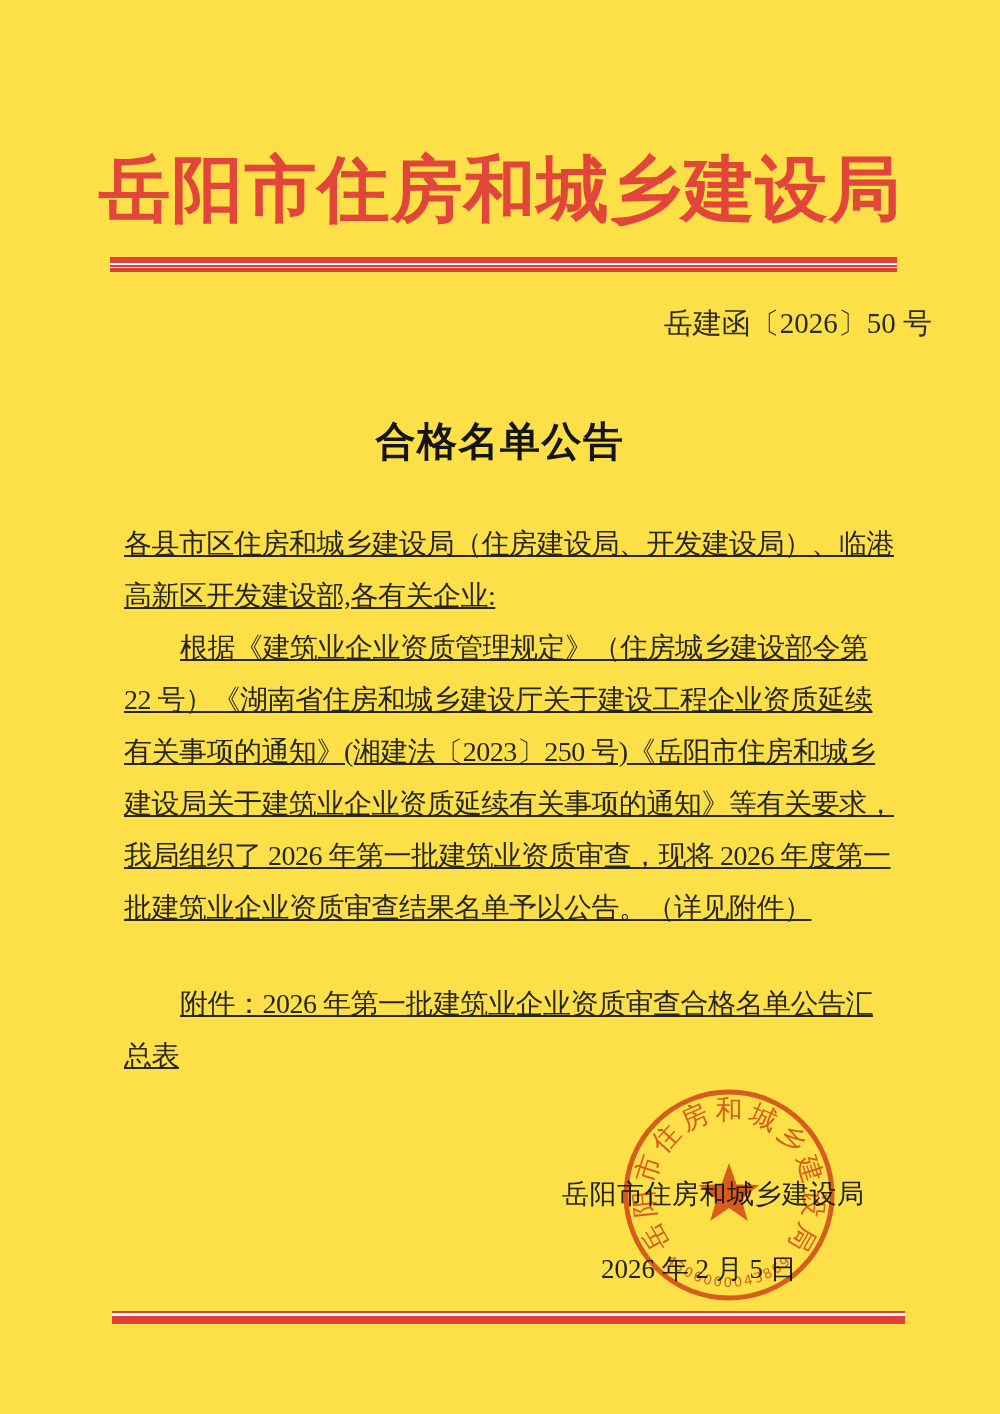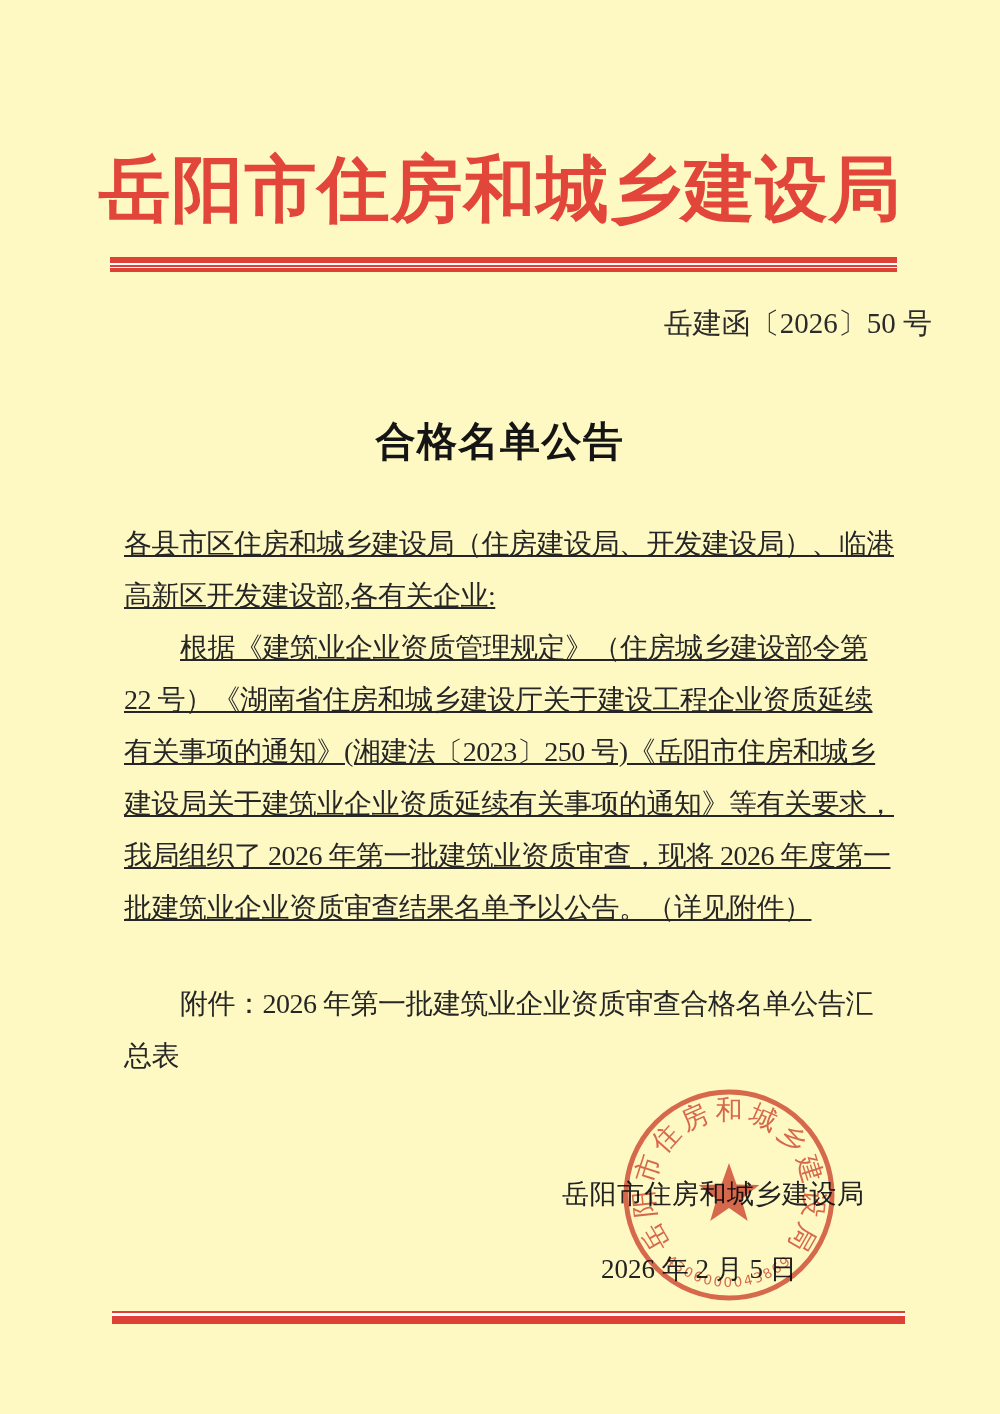--- a/index.html
+++ b/index.html
@@ -1,17 +1,17 @@
 <!DOCTYPE html>
 <html><head>
 <meta charset="utf-8">
 <style>
   html,body{margin:0;padding:0;background:#ffffff;}
   .page{
-    position:relative;width:1000px;height:1414px;background:#fef9c3;
+    position:relative;width:1000px;height:1414px;background:#fde047;
     font-family:"Liberation Serif","DejaVu Serif",serif;overflow:hidden;
   }
   .letterhead-title{
     position:absolute;top:142px;left:0;width:1000px;text-align:center;
     color:#e2463b;font-size:72px;font-weight:bold;letter-spacing:1px;line-height:96px;
     white-space:nowrap;
   }
   .header-rule{
     position:absolute;top:257px;left:110px;width:787px;height:15px;
     background:linear-gradient(to bottom,
@@ -30,21 +30,21 @@
     font-weight:bold;font-size:40px;letter-spacing:1.5px;white-space:nowrap;
   }
   .notice-title.l1{top:356px;}
   .notice-title.l2{top:414px;}
   .body-block{
     position:absolute;top:518px;left:124px;width:758px;
     color:#262626;font-size:28px;letter-spacing:-0.5px;text-decoration:underline;
   }
   .body-line{height:52px;line-height:52px;white-space:nowrap;}
   .indent{padding-left:56px;}
-  .attach-block{position:absolute;top:978px;left:124px;width:758px;color:#262626;font-size:28px;letter-spacing:-0.5px;}
+  .attach-block{position:absolute;top:978px;left:124px;width:758px;color:#262626;font-size:28px;letter-spacing:-0.5px;text-decoration:underline;}
   .sig-agency{
     position:absolute;top:1176px;left:562px;color:#222222;font-size:27px;
     letter-spacing:0.5px;white-space:nowrap;
   }
   .sig-date{
     position:absolute;top:1234px;left:601px;color:#222222;font-size:27px;white-space:nowrap;margin-top:17px;
   }
   .seal{
     position:absolute;left:609px;top:1075px;width:240px;height:240px;
     mix-blend-mode:multiply;opacity:0.82;

